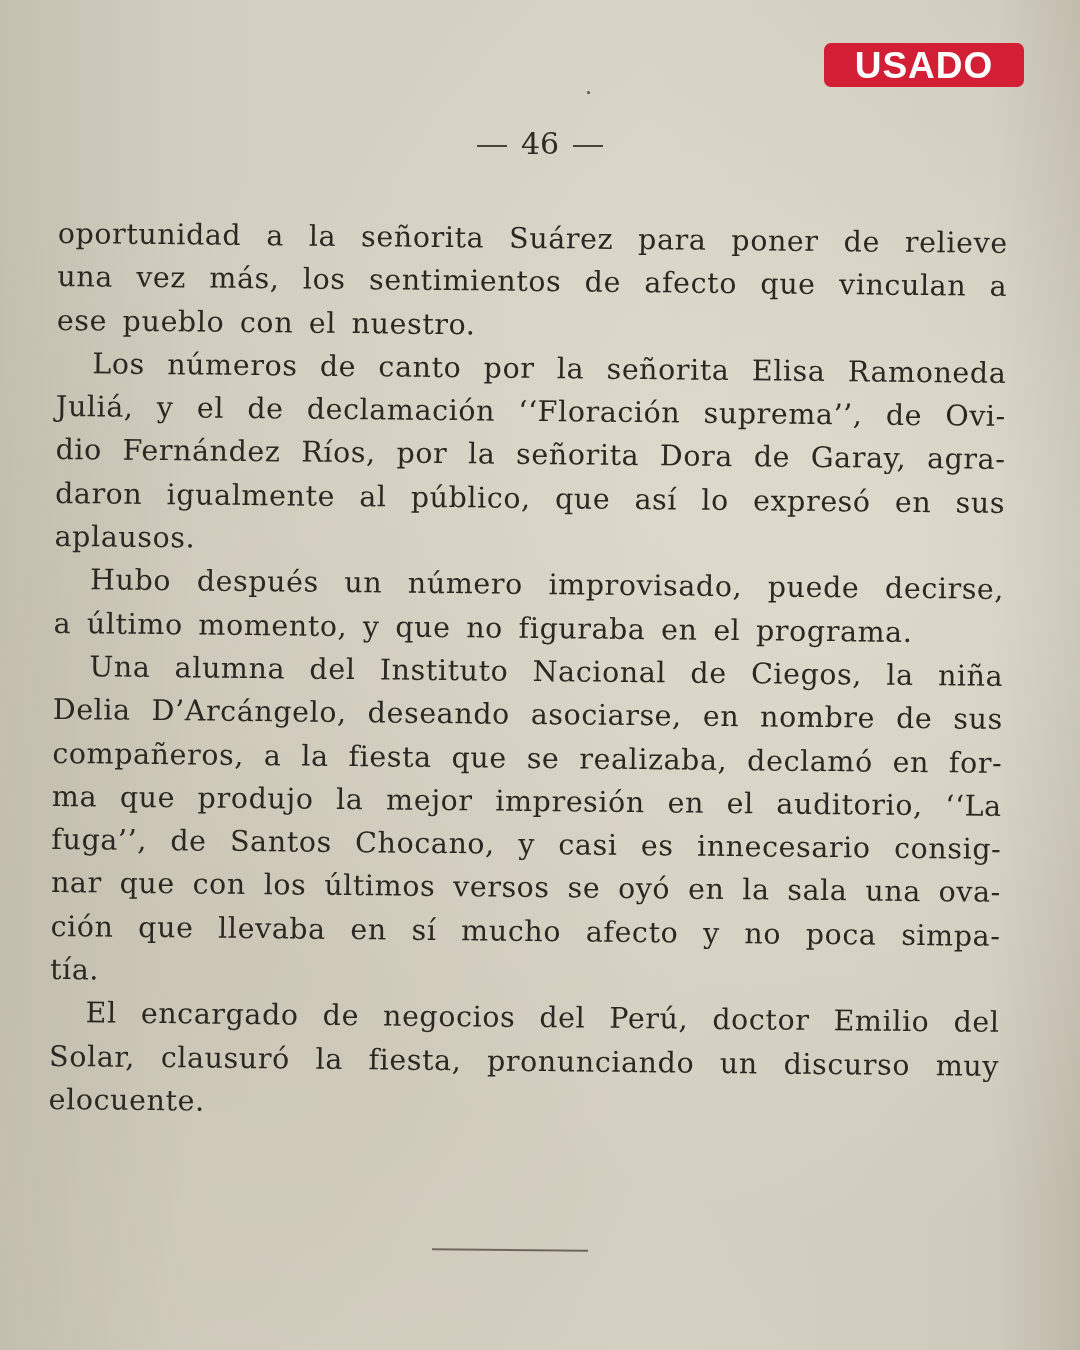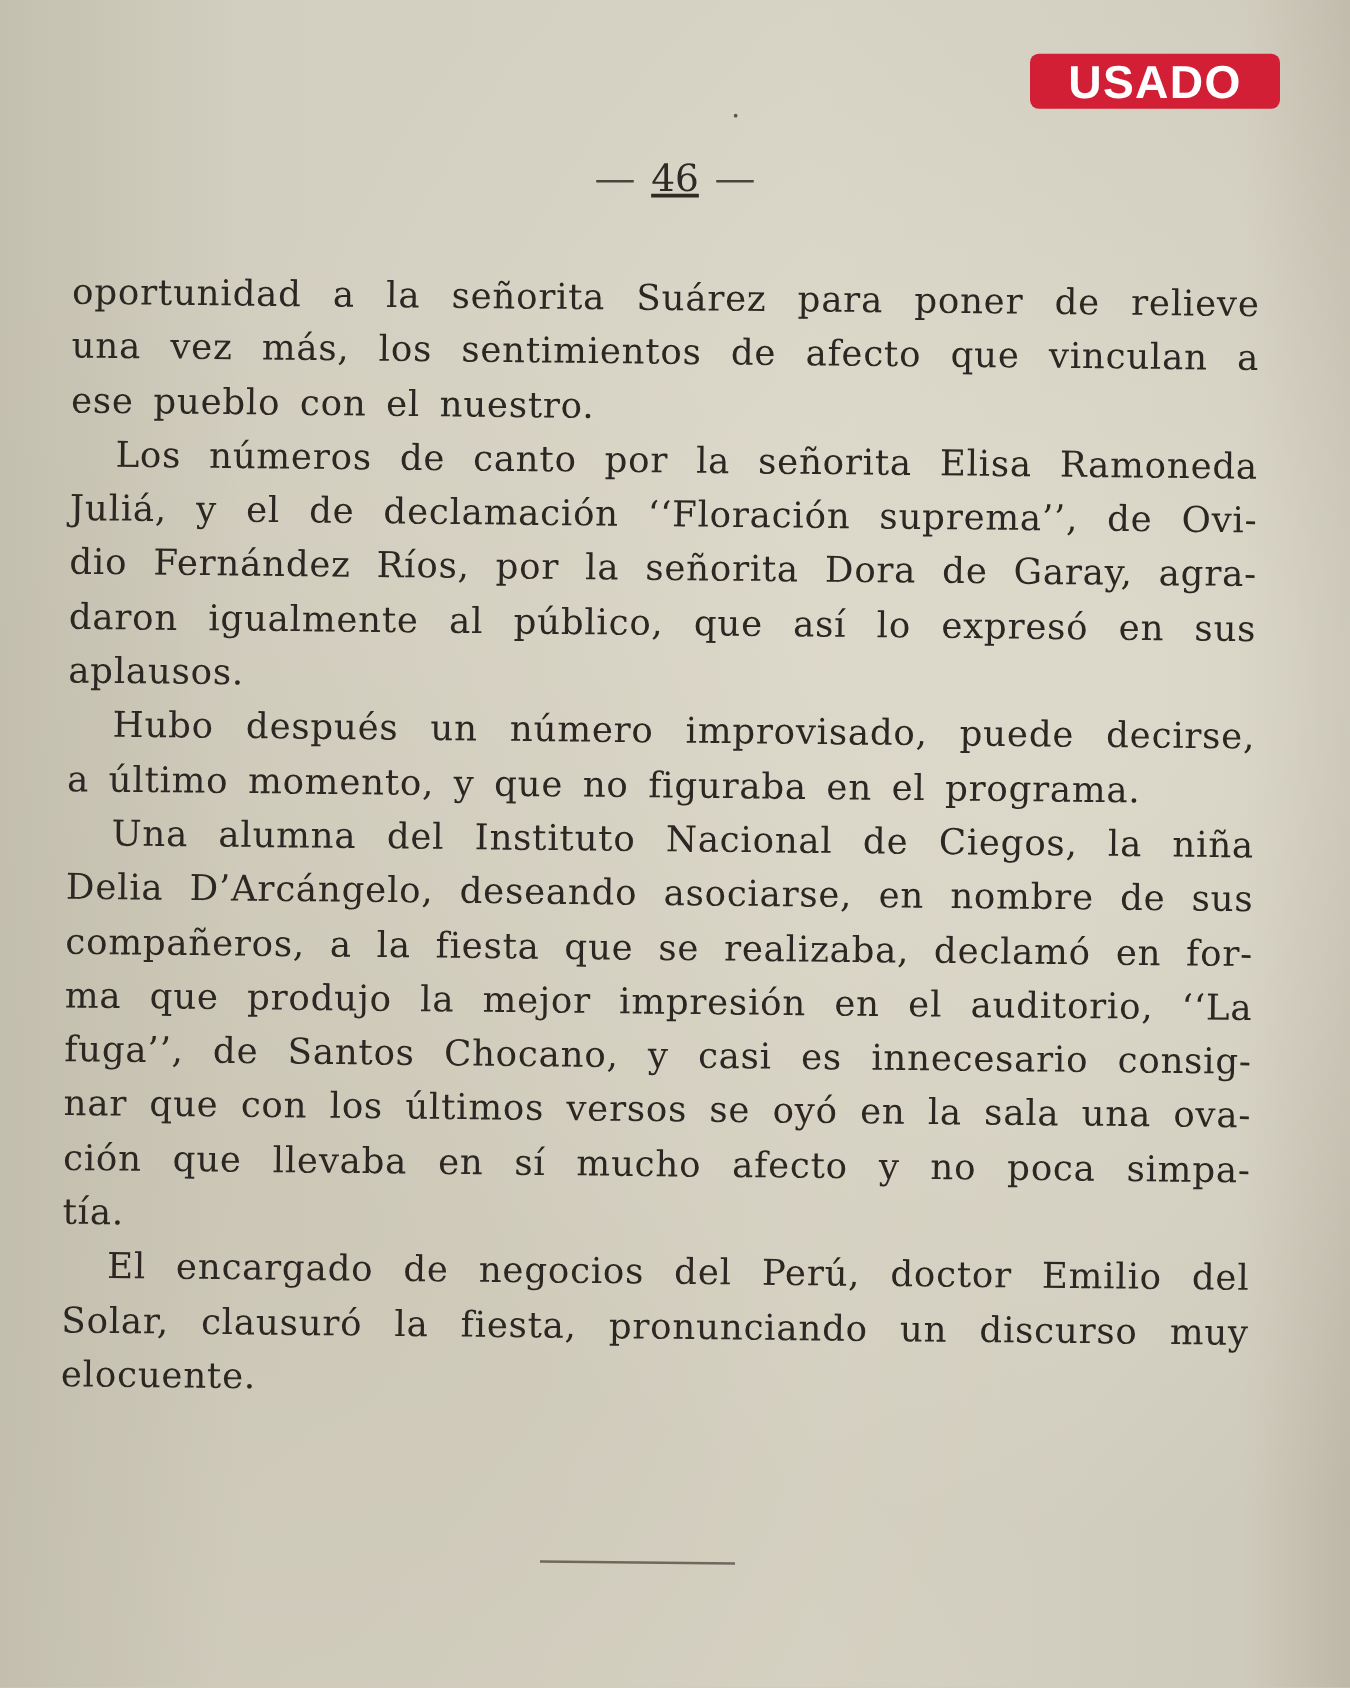--- a/index.html
+++ b/index.html
@@ -37,21 +37,20 @@
     }
     .page-number {
       position: absolute;
       left: 0;
       width: 1080px;
       top: 126px;
       text-align: center;
       font-size: 30px;
       color: #2e2a25;
       letter-spacing: 0;
-      text-decoration: underline;
     }
     .page-number .dash {
       display: inline-block;
       width: 30px;
       height: 2px;
       background: #4a453e;
       vertical-align: middle;
       margin: 0 14px;
     }
     .body-text {

